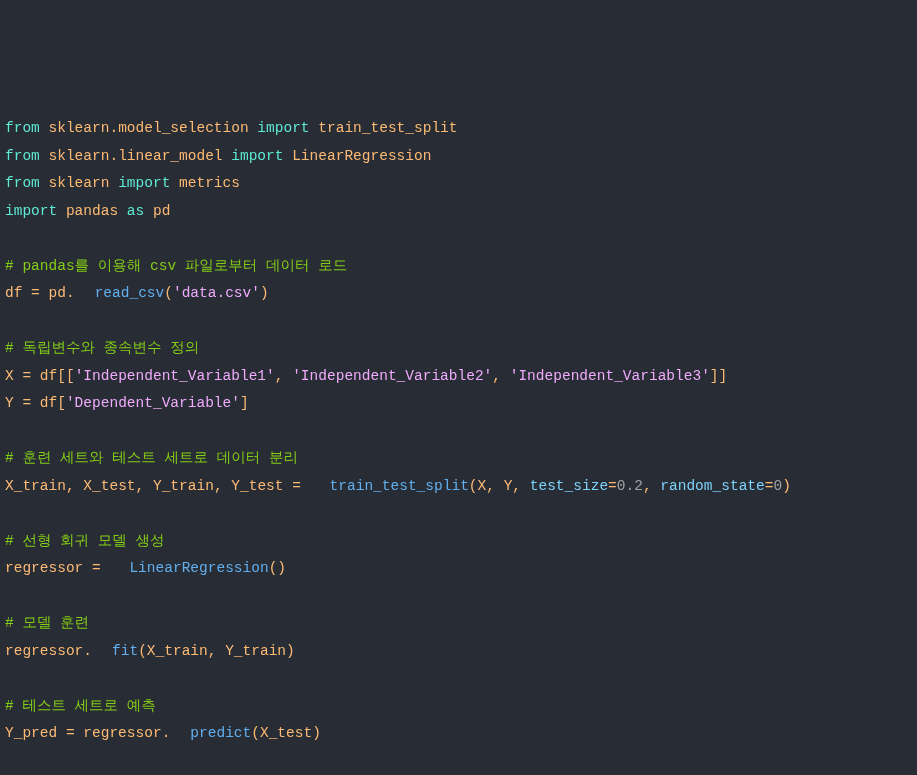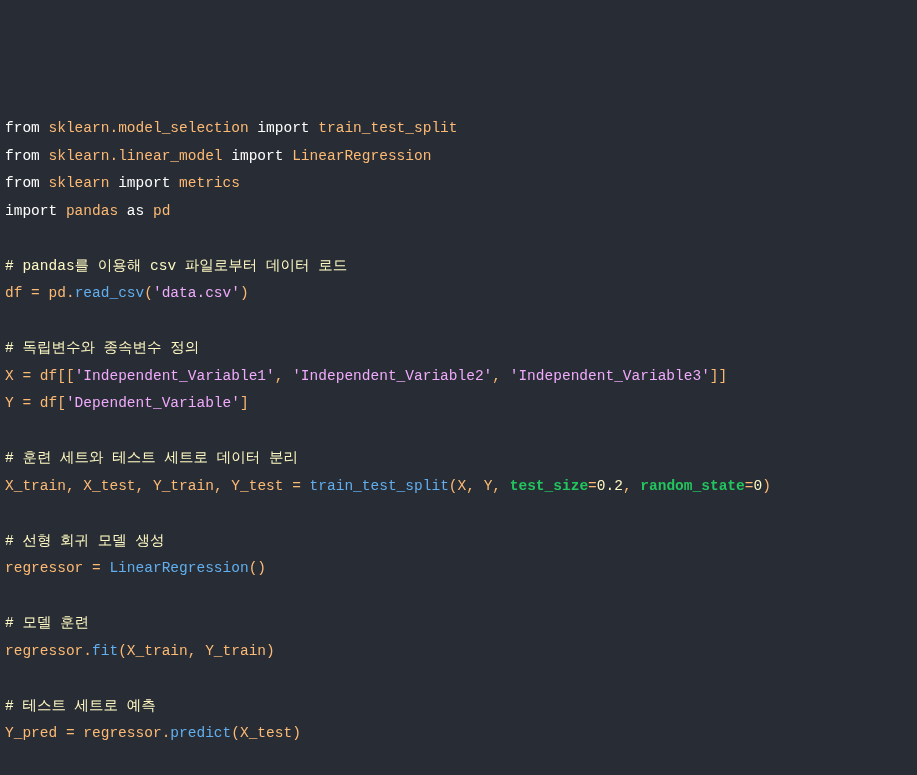--- a/index.html
+++ b/index.html
@@ -6,26 +6,26 @@
     margin: 0;
     padding: 5px;
     background: #282c34;
     font-family: "Consolas", "Monaco", "Courier New", monospace;
     font-size: 14.5px;
     line-height: 27.5px;
     color: #abb2bf;
     white-space: pre;
     overflow-x: auto;
   }
-  .kw { color: #ffffff; }
+  .kw { color: #5eead4; }
   .str { color: #f0abfc; }
-  .cmt { color: #fef9c3; }
-  .num { color: #fef9c3; }
-  .param { color: #22c55e; font-weight: bold; }
-  .call { color: #61afef; }
+  .cmt { color: #84cc16; }
+  .num { color: #a3a3a3; }
+  .param { color: #7dd3fc; }
+  .call { color: #61afef; margin-left: 20px; }
   .id { color: #fdba74; }
 </style>
 </head>
 <body>
 
 
 
 <div id="code-container"><div><span class="kw">from </span><span class="id">sklearn.model_selection </span><span class="kw">import </span><span class="id">train_test_split</span></div><div><span class="kw">from </span><span class="id">sklearn.linear_model </span><span class="kw">import </span><span class="id">LinearRegression</span></div><div><span class="kw">from </span><span class="id">sklearn </span><span class="kw">import </span><span class="id">metrics</span></div><div><span class="kw">import </span><span class="id">pandas </span><span class="kw">as </span><span class="id">pd</span></div><div>&nbsp;</div><div><span class="cmt"># pandas를 이용해 csv 파일로부터 데이터 로드</span></div><div><span class="id">df = pd.</span><span class="call">read_csv</span><span class="id">(</span><span class="str">'data.csv'</span><span class="id">)</span></div><div>&nbsp;</div><div><span class="cmt"># 독립변수와 종속변수 정의</span></div><div><span class="id">X = df[[</span><span class="str">'Independent_Variable1'</span><span class="id">, </span><span class="str">'Independent_Variable2'</span><span class="id">, </span><span class="str">'Independent_Variable3'</span><span class="id">]]</span></div><div><span class="id">Y = df[</span><span class="str">'Dependent_Variable'</span><span class="id">]</span></div><div>&nbsp;</div><div><span class="cmt"># 훈련 세트와 테스트 세트로 데이터 분리</span></div><div><span class="id">X_train</span><span class="id">, </span><span class="id">X_test</span><span class="id">, </span><span class="id">Y_train</span><span class="id">, </span><span class="id">Y_test = </span><span class="call">train_test_split</span><span class="id">(X</span><span class="id">, </span><span class="id">Y</span><span class="id">, </span><span class="param">test_size</span><span class="id">=</span><span class="num">0.2</span><span class="id">, </span><span class="param">random_state</span><span class="id">=</span><span class="num">0</span><span class="id">)</span></div><div>&nbsp;</div><div><span class="cmt"># 선형 회귀 모델 생성</span></div><div><span class="id">regressor = </span><span class="call">LinearRegression</span><span class="id">()</span></div><div>&nbsp;</div><div><span class="cmt"># 모델 훈련</span></div><div><span class="id">regressor.</span><span class="call">fit</span><span class="id">(X_train</span><span class="id">, </span><span class="id">Y_train)</span></div><div>&nbsp;</div><div><span class="cmt"># 테스트 세트로 예측</span></div><div><span class="id">Y_pred = regressor.</span><span class="call">predict</span><span class="id">(X_test)</span></div><div>&nbsp;</div></div>
 
 

